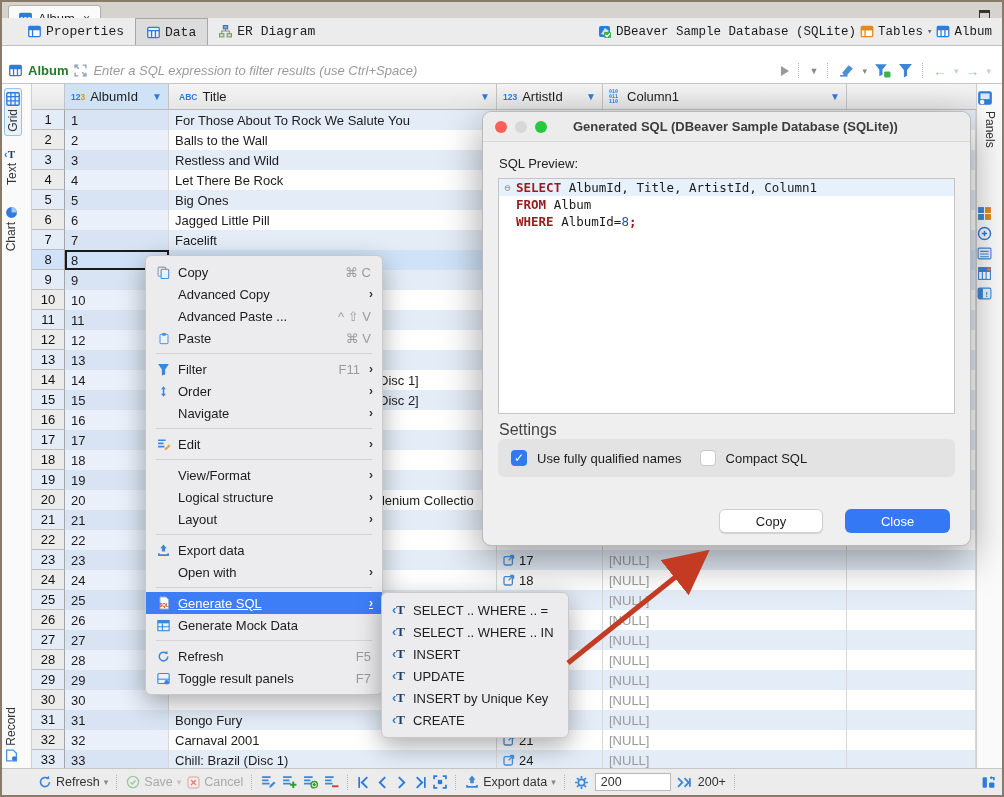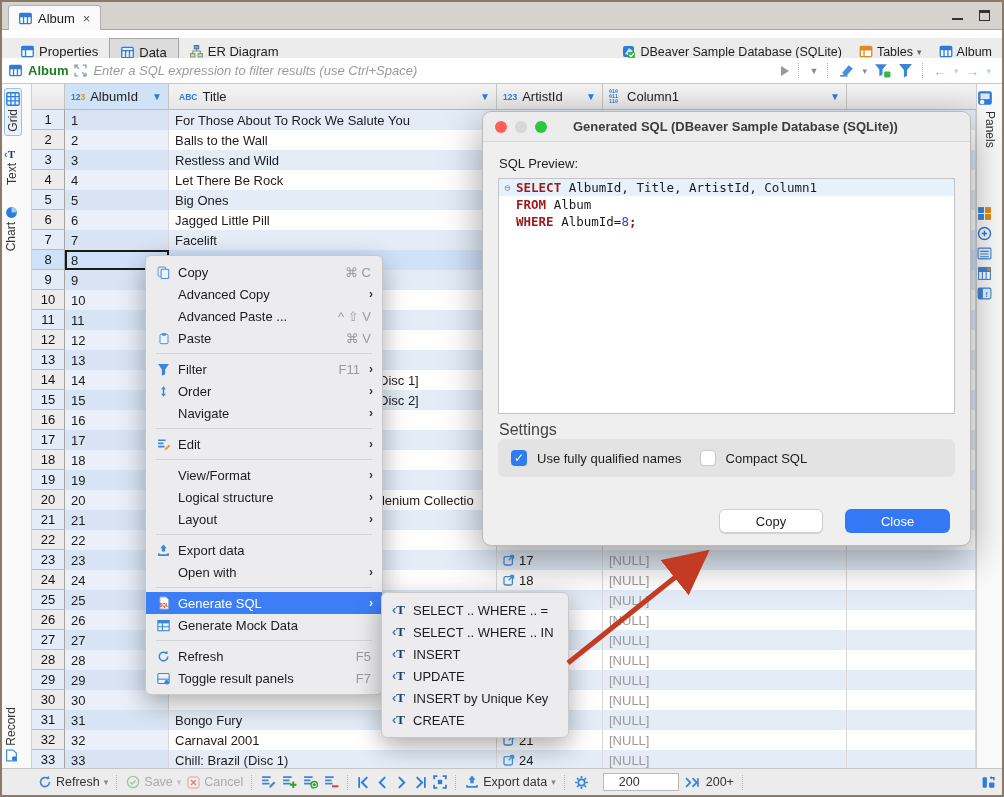--- a/index.html
+++ b/index.html
@@ -8,24 +8,24 @@
 
   
   .titlebar { position:absolute; top:0; left:0; right:0; height:28px; background:#d6d3cf; border-bottom:1px solid #aaa69f; }
   .wtab { position:absolute; left:6px; top:3px; height:25px; background:#fafafa; border:1px solid #b3afa9; border-bottom:none; border-radius:3px 3px 0 0; display:flex; align-items:center; gap:6px; padding:0 10px; font-size:13px; }
   .wtab .x { color:#555; font-size:13px; margin-left:2px; }
   .winbtns { position:absolute; right:12px; top:8px; display:flex; gap:16px; }
   .minico { width:11px; height:10px; border-bottom:2px solid #333; }
   .maxico { width:11px; height:11px; border:1.5px solid #333; border-top:3px solid #333; }
 
   
-  .tabbar { position:absolute; top:36px; left:0; right:0; height:28px; background:#ececec; border-bottom:1px solid #c2c2c2; display:flex; align-items:center; padding-left:8px; }
+  .tabbar { position:absolute; top:16px; left:0; right:0; height:28px; background:#ececec; border-bottom:1px solid #c2c2c2; display:flex; align-items:center; padding-left:15px;font-family:Liberation Mono, monospace; }
   .etab { display:flex; align-items:center; gap:5px; padding:0 11px; height:27px; color:#222; }
   .etab.sel { background:#dcdcdc; border:1px solid #a7a7a7; border-bottom:none; }
-  .crumbs { margin-left:auto; display:flex; align-items:center; gap:17px; padding-right:10px; font-size:12.5px; }
+  .crumbs { margin-left:auto; display:flex; align-items:center; gap:4px; padding-right:10px; font-size:12.5px; }
   .crumbs .seg { display:flex; align-items:center; gap:4px; }
   .caret { color:#666; font-size:9px; }
 
   
   .fbar { position:absolute; top:56px; left:0; right:0; height:26px; background:#fff; border-bottom:1px solid #c6c6c6; display:flex; align-items:center; gap:6px; padding:0 7px; }
   .fbar .tname { color:#1e7d22; font-weight:bold; }
   .fbar .ph { color:#9a9a9a; font-style:italic; flex:1; }
   .fbar .ricons { display:flex; align-items:center; gap:7px; padding-right:4px; }
   .vdots { width:2px; height:15px; border-left:1px dotted #b5b5b5; margin:0 2px;}
   .gplay { width:0; height:0; border-left:8px solid #9a9a9a; border-top:5px solid transparent; border-bottom:5px solid transparent; }
@@ -64,21 +64,21 @@
   .nullv { color:#9a9a9a; }
   .linkv { display:flex; align-items:center; gap:4px; }
 
   
   .cmenu { position:absolute; left:143px; top:253px; width:238px; background:#ececee; border:1px solid #c9c9c9; border-radius:6px; box-shadow:0 8px 26px rgba(0,0,0,.33); padding:5px 0; z-index:20; }
   .mi { height:22px; display:flex; align-items:center; gap:7px; padding:0 9px 0 10px; font-size:13px; color:#1c1c1c; }
   .mi .mico { width:15px; height:14px; display:flex; align-items:center; justify-content:center; flex:none; }
   .mi .lbl { flex:1; white-space:nowrap; }
   .mi .sc { color:#9b9b9b; margin-right:2px; }
   .mi .sub { color:#333; font-weight:bold; font-size:12px; }
-  .mi.hl { background:#3d7ef7; color:#fff; margin:0 0; }
+  .mi.hl { background:#3d7ef7; color:#fff; margin:0 0;text-decoration:underline; }
   .mi.hl .sub { color:#fff; }
   .msep { height:1px; background:#d4d4d6; margin:4px 10px; }
 
   
   .smenu { position:absolute; left:379px; top:590px; width:188px; background:#ececee; border:1px solid #c9c9c9; border-radius:6px; box-shadow:0 8px 26px rgba(0,0,0,.33); padding:6px 0; z-index:21; }
   .smi { height:22px; display:flex; align-items:center; gap:6px; padding:0 10px; font-size:13px; white-space:nowrap; }
   .stico { font-weight:bold; color:#2f7bdb; flex:none; width:15px; }
   .stico b { color:#1c3d5f; font-family:"Liberation Serif",serif; }
 
   
@@ -101,21 +101,21 @@
   .dbtn { position:absolute; top:397px; height:24px; border-radius:6px; font-size:13px; display:flex; align-items:center; justify-content:center; }
   .dbtn.copy { right:147px; width:104px; background:#fff; border:1px solid #cfcfcf; box-shadow:0 1px 1px rgba(0,0,0,.12); }
   .dbtn.close { right:20px; width:105px; background:#3478f6; color:#fff; }
 
   .arrowsvg { position:absolute; left:538px; top:533px; z-index:22; pointer-events:none; }
 
   
   .sbar { position:absolute; left:0; right:0; bottom:0; height:27px; background:#ececec; border-top:1px solid #c6c6c6; display:flex; align-items:center; gap:6px; padding-left:36px; font-size:12.5px; color:#333; }
   .sbar .dis { color:#a9a9a9; }
   .sbar .grp { display:flex; align-items:center; gap:4px; }
-  .num-in { width:76px; height:18px; border:1px solid #b9b9b9; background:#fff; padding:0 15px; font-size:12.5px; display:flex; align-items:center;margin-left:8px; }
+  .num-in { width:76px; height:18px; border:1px solid #b9b9b9; background:#fff; padding:0 5px; font-size:12.5px; display:flex; align-items:center; }
   .sb-right { margin-left:auto; padding-right:6px; }
   svg { display:block; }
 </style>
 </head>
 <body>
 
 <div class="window">
 
   <div class="titlebar">
     <div class="wtab">

